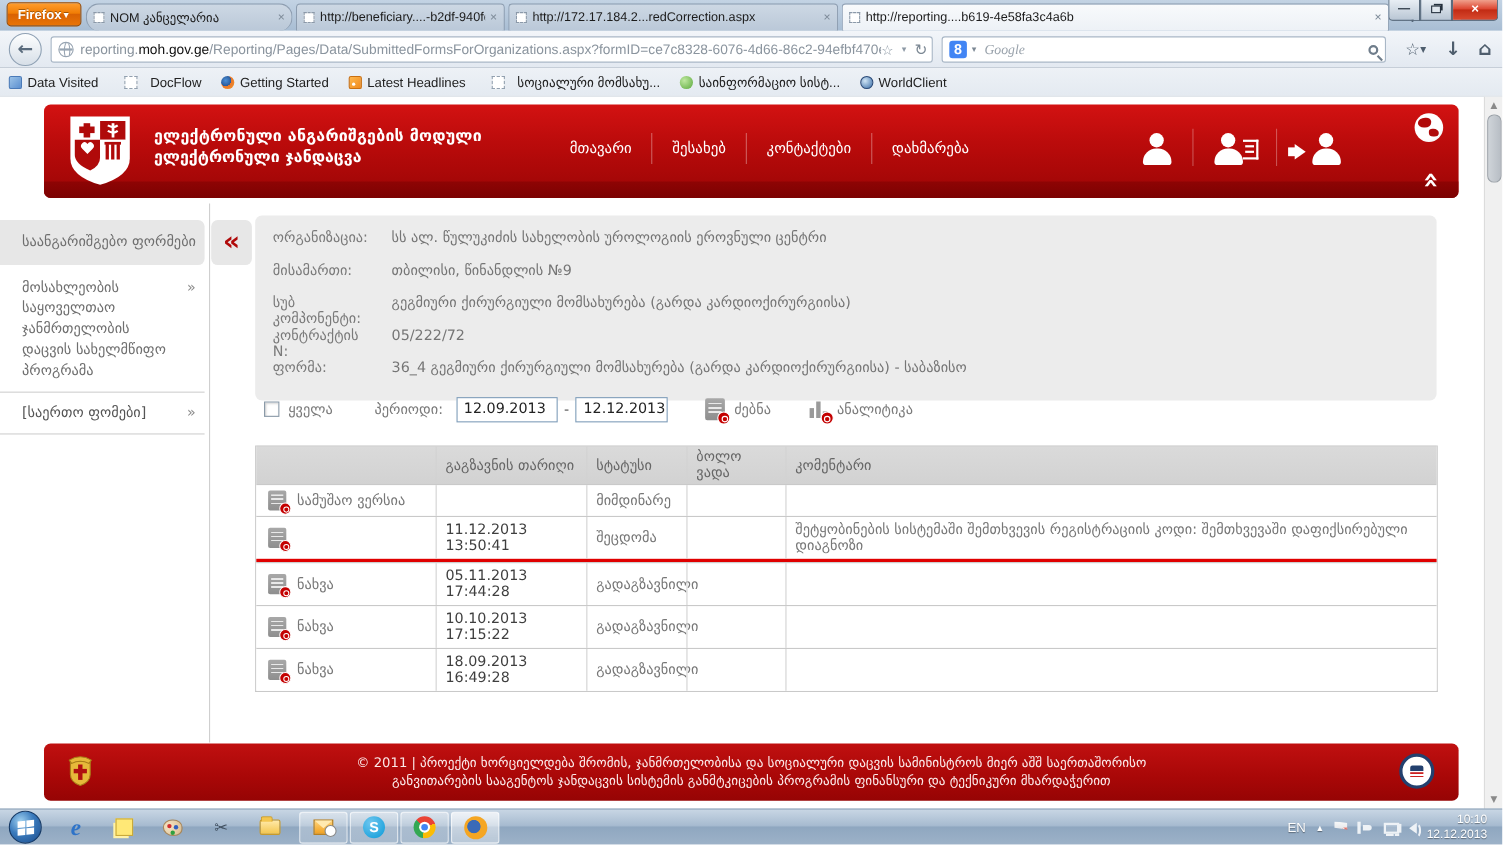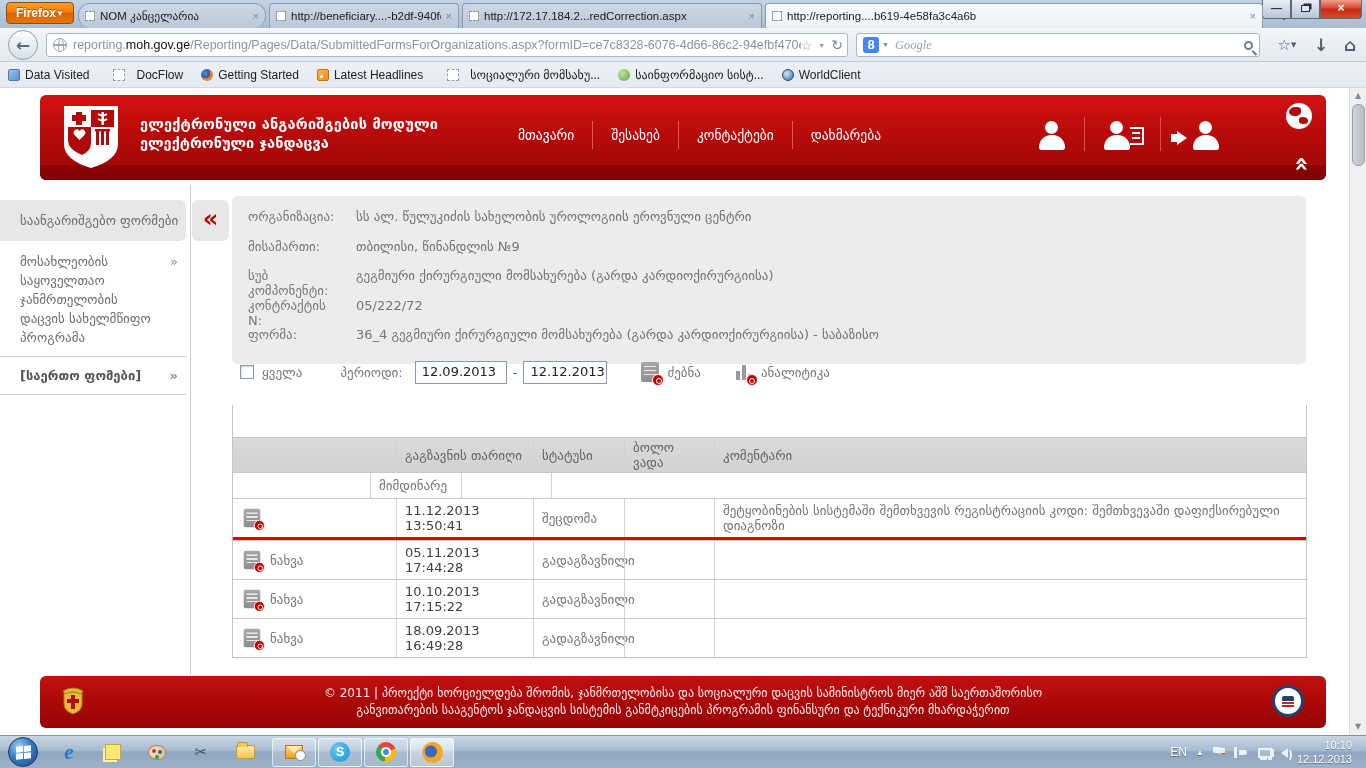--- a/index.html
+++ b/index.html
@@ -114,21 +114,21 @@
     transform:rotate(90deg); line-height:20px; }
 
   
   #sb-header { position:absolute; left:0; top:112px; width:186px; height:41px; background:#e7e7e7;
     border-radius:0 6px 6px 0; color:#6f6f6f; font-size:13px; display:flex; align-items:center; padding-left:20px; }
   #sb-collapse { position:absolute; left:192px; top:112px; width:37px; height:41px; background:#e7e7e7;
     border-radius:6px; color:#b00a0a; font-size:24px; font-weight:bold; display:flex; align-items:center; justify-content:center; padding-bottom:4px; }
   #sb-items { position:absolute; left:0; top:155px; width:186px; }
   .sb-item { position:relative; border-bottom:1px solid #cfcfcf; padding:9px 24px 9px 20px; color:#6f6f6f; font-size:13px; line-height:19px; }
   .sb-item .arr { position:absolute; right:8px; top:9px; color:#8a8a8a; font-size:13px; }
-  .sb-item.bold { font-weight:bold; color:#555; }
+  .sb-item.bold { font-weight:normal; color:#555; }
   #vdivider { position:absolute; left:190px; top:97px; width:1px; height:490px; background:#cfcfcf; }
 
   
   #infobox { position:absolute; left:232px; top:108px; width:1074px; height:168px; background:#ececec; border-radius:6px; padding:13px 0 0 16px; }
   .inforow { display:flex; height:29.5px; align-items:flex-start; font-size:13px; color:#7a7a7a; }
   .inforow .lbl { width:92px; flex:0 0 auto; }
   .inforow .val { padding-left:16px; color:#757575; }
 
   
   #filterrow { position:absolute; left:240px; top:270px; width:1000px; height:28px; display:flex; align-items:center; font-size:13px; color:#7a7a7a; }
@@ -145,21 +145,21 @@
   .badge:before { content:""; position:absolute; left:2.5px; top:2.5px; width:4px; height:4px; border:1.5px solid #fff; border-radius:50%; }
   .charticon { position:relative; width:18px; height:20px; flex:0 0 auto; }
   .charticon i { position:absolute; bottom:2px; width:4px; background:#9a9a9a; }
   .charticon i.b1 { left:1px; height:9px; }
   .charticon i.b2 { left:7px; height:15px; }
   .charticon i.b3 { left:13px; height:6px; }
 
   
   #ftable { position:absolute; left:232px; top:317px; width:1075px; font-size:13px; color:#777; border:1px solid #c4c4c4; border-top:none; }
   .trow { display:flex; border-top:1px solid #c9c9c9; background:#fff; }
-  .trow.head { background:linear-gradient(180deg,#dadada,#d2d2d2); color:#666; border-top:1px solid #c4c4c4;margin-top:32px; }
+  .trow.head { background:linear-gradient(180deg,#dadada,#d2d2d2); color:#666; border-top:1px solid #c4c4c4; }
   .tcell { padding:4px 8px; border-left:1px solid #d2d2d2; min-height:25px; display:flex; align-items:center; }
   .tcell:first-child { border-left:none; }
   .c0 { width:163px; gap:9px; padding-left:10px; }
   .c1 { width:137px; color:#3f3f3f; }
   .c2 { width:91px; }
   .c3 { width:90px; }
   .c4 { flex:1; }
   .trow.head .tcell { min-height:22px; padding-top:2px; padding-bottom:2px; }
   .trow.hl { border-bottom:3px solid #e00000; }
   .tdoc { transform:scale(.92); }
@@ -440,20 +440,26 @@
 
     <div id="ftable">
       <div class="trow head">
         <div class="tcell c0"></div>
         <div class="tcell c1" style="color:#666">გაგზავნის თარიღი</div>
         <div class="tcell c2">სტატუსი</div>
         <div class="tcell c3">ბოლო ვადა</div>
         <div class="tcell c4">კომენტარი</div>
       </div>
       <div class="trow">
+        <div class="tcell c0">
+            <span class="docicon tdoc">
+              <span class="badge"></span>
+            </span>
+            <span>სამუშაო ვერსია</span>
+          </div>
         <div class="tcell c1"></div>
         <div class="tcell c2">მიმდინარე</div>
         <div class="tcell c3"></div>
         <div class="tcell c4"></div>
       </div>
       <div class="trow hl">
         <div class="tcell c0">
             <span class="docicon tdoc">
               <span class="badge"></span>
             </span>

